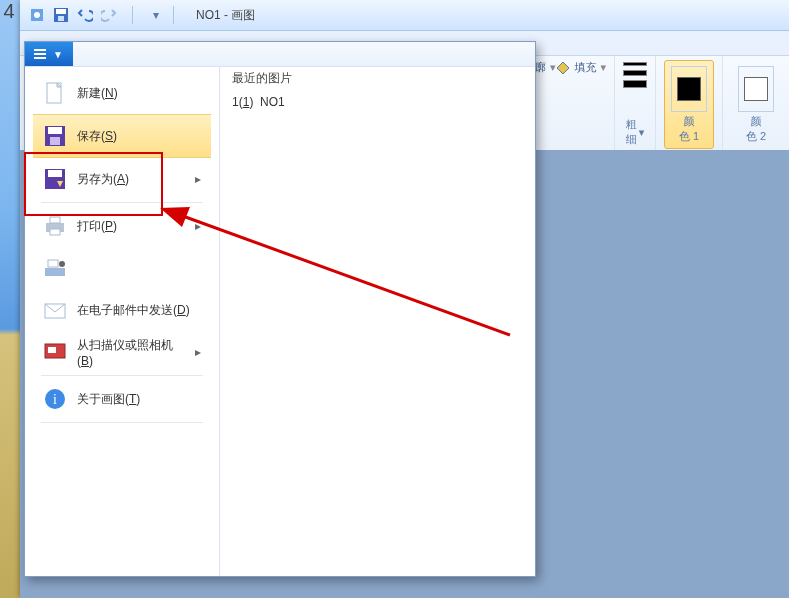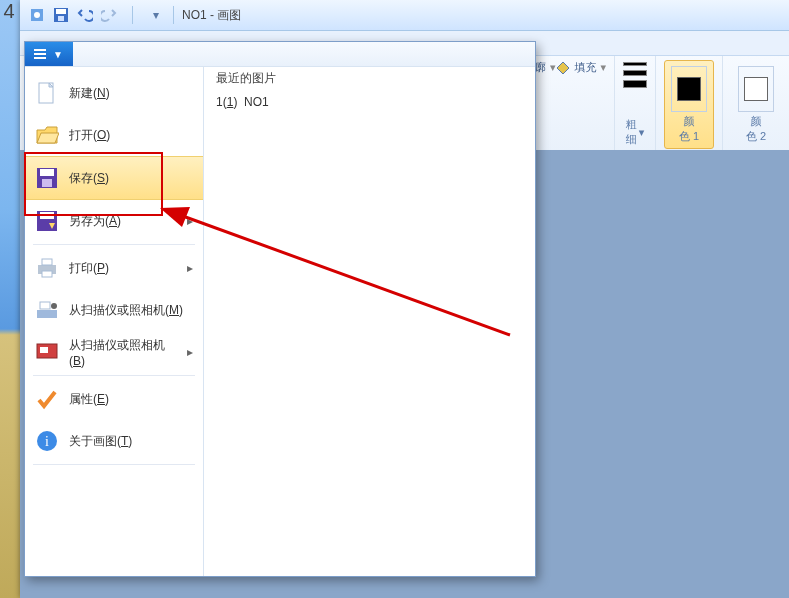--- a/index.html
+++ b/index.html
@@ -1,21 +1,21 @@
 <!DOCTYPE html>
 <html><head>
 <meta charset="utf-8">
 <style>
   body{margin:0;font-family:"Microsoft YaHei","Segoe UI",sans-serif;font-size:12px;background:#f0f0f0;width:789px;height:598px;overflow:hidden;position:relative}
   .desktop{position:absolute;inset:0;background:linear-gradient(180deg,#9cc8f5 0%,#7cb6ef 35%,#5a9ae0 55%,#d6c27c 56%,#bfa95a 100%)}
   .appwin{position:absolute;left:20px;top:0;right:0;bottom:0;background:#fff;box-shadow:0 0 6px rgba(0,0,0,.4)}
   .titlebar{height:30px;background:linear-gradient(#eef6ff,#cfe4ff);display:flex;align-items:center;border-bottom:1px solid #a7c7e7}
   .qat{display:flex;align-items:center;gap:6px;margin-left:8px}
   .qbtn{width:18px;height:18px;display:flex;align-items:center;justify-content:center;color:#3a5a8c}
-  .title{color:#444}
+  .title{margin-left:14px;color:#444}
   .sep{width:1px;height:18px;background:#a7c7e7;margin:0 8px}
   .menub{display:flex;align-items:center;height:24px;background:#e8f1fd;border-bottom:1px solid #c5d9f1}
   .filebtn{height:24px;display:flex;align-items:center;padding:0 10px 0 8px;background:linear-gradient(#2a8de8,#1663c7);color:#fff;cursor:pointer}
   .filebtn svg{margin-right:4px}
   .ribbon{position:relative;height:95px;background:linear-gradient(#f6faff,#e9f1fb);border-bottom:1px solid #c5d9f1;display:flex}
   .ribbon .spacer{flex:1}
   .rgroup{display:flex;flex-direction:column;align-items:center;padding:4px 8px 2px;border-right:1px solid #d8e4f2}
   .rrows{display:flex;flex-direction:row;gap:1px}
   .rbtn{display:flex;align-items:center;gap:4px;color:#3b5a88;font-size:11px}
   .rbtn svg{flex:0 0 auto}
@@ -26,21 +26,21 @@
   .bigcolor .chip{width:22px;height:22px;border:1px solid #666}
   .groupbtn{display:flex;flex-direction:column;align-items:center;padding:2px 6px;border:1px solid transparent;border-radius:3px;color:#444}
   .sel{background:linear-gradient(#fff0c0,#ffe089);border-color:#e6b64c}
   .canvas{position:absolute;left:0;right:0;top:150px;bottom:0;background:#8aa6c9}
   
   .popup{position:absolute;left:24px;top:41px;width:510px;height:534px;background:#fff;border:1px solid #7d9ec9;box-shadow:3px 4px 10px rgba(0,0,0,.35)}
   .popup-head{height:24px;background:linear-gradient(#f6faff,#e9f1fb);border-bottom:1px solid #d8e4f2;display:flex;align-items:center}
   .popup-head .filebtn{height:24px}
   .popup-head .arrow{color:#fff;font-size:10px;margin-left:2px}
   .popup-body{position:absolute;top:24px;bottom:0;left:0;right:0;display:flex}
-  .leftcol{width:178px;border-right:1px solid #d8e4f2;padding:6px 0}
+  .leftcol{width:178px;border-right:1px solid #d8e4f2;padding:6px 8px}
   .rcol{flex:1;padding:4px 12px}
   .rcol .hdr{color:#444;font-weight:500;margin-bottom:8px}
   .rcol .rec{color:#333}
   .rcol .rec u{color:#333}
   .mi{display:flex;align-items:center;gap:10px;height:42px;padding:0 10px;color:#333;cursor:pointer;position:relative}
   .mi .ico{width:24px;height:24px;display:flex;align-items:center;justify-content:center}
   .mi .lab u{text-decoration:underline}
   .mi .sub{margin-left:auto;color:#666}
   .mi.hov{background:linear-gradient(#fff0c0,#ffe089);border-top:1px solid #f0d070;border-bottom:1px solid #f0d070}
   .hr{height:1px;background:#e2e8f2;margin:2px 8px}
@@ -180,29 +180,20 @@
       <div class="leftcol">
         <div class="mi">
           <span class="ico">
               <svg class="ic">
                 <rect x="4" y="2" width="14" height="20" fill="#fff" stroke="#a7bcd6"></rect>
                 <path d="M14 2l4 4h-4z" fill="#dbe6f5" stroke="#a7bcd6"></path>
               </svg>
             </span>
           <span class="lab"><span>新建</span>(<u>N</u>)</span>
         </div>
-        <div class="mi">
-          <span class="ico">
-              <svg class="ic">
-                <path d="M2 7h8l2-3h10v16H2z" fill="#ffd86b" stroke="#caa03c"></path>
-                <path d="M2 20l4-10h18l-4 10z" fill="#ffe7a0" stroke="#caa03c"></path>
-              </svg>
-            </span>
-          <span class="lab"><span>打开</span>(<u>O</u>)</span>
-        </div>
         <div class="mi hov">
           <span class="ico">
               <svg class="ic">
                 <rect x="2" y="2" width="20" height="20" fill="#5b3da8"></rect>
                 <rect x="5" y="3" width="14" height="7" fill="#fff"></rect>
                 <rect x="7" y="13" width="10" height="8" fill="#cdbbef"></rect>
               </svg>
             </span>
           <span class="lab"><span>保存</span>(<u>S</u>)</span>
         </div>
@@ -230,41 +221,41 @@
           <span class="sub">▸</span>
         </div>
         <div class="mi">
           <span class="ico">
               <svg class="ic">
                 <rect x="2" y="12" width="20" height="8" fill="#9fb9dc"></rect>
                 <rect x="5" y="4" width="10" height="7" fill="#fff" stroke="#a7bcd6"></rect>
                 <circle cx="19" cy="8" r="3" fill="#666"></circle>
               </svg>
             </span>
-          <span class="lab"><span>从扫描仪或照相机</span>(<u>M</u>)</span>
+        </div>
+        <div class="mi">
+          <span class="ico">
+              <svg class="ic">
+                <rect x="2" y="6" width="20" height="14" fill="#fff" stroke="#a7bcd6"></rect>
+                <path d="M2 6l10 8 10-8" fill="none" stroke="#a7bcd6"></path>
+              </svg>
+            </span>
+          <span class="lab"><span>在电子邮件中发送</span>(<u>D</u>)</span>
         </div>
         <div class="mi">
           <span class="ico">
               <svg class="ic">
                 <rect x="2" y="4" width="20" height="14" fill="#d04040" stroke="#8a2a2a"></rect>
                 <rect x="5" y="7" width="8" height="6" fill="#fff"></rect>
               </svg>
             </span>
           <span class="lab"><span>从扫描仪或照相机</span>(<u>B</u>)</span>
           <span class="sub">▸</span>
         </div>
         <div class="hr"></div>
-        <div class="mi">
-          <span class="ico">
-              <svg class="ic">
-                <path d="M4 13l5 6L20 5" fill="none" stroke="#ef8a2e" stroke-width="4"></path>
-              </svg>
-            </span>
-          <span class="lab"><span>属性</span>(<u>E</u>)</span>
-        </div>
         <div class="mi">
           <span class="ico">
               <svg class="ic">
                 <circle cx="12" cy="12" r="10" fill="#3d8be6"></circle>
                 <text x="12" y="17" text-anchor="middle" font-size="14" fill="#fff" font-family="Georgia">i</text>
               </svg>
             </span>
           <span class="lab"><span>关于画图</span>(<u>T</u>)</span>
         </div>
         <div class="hr"></div>

